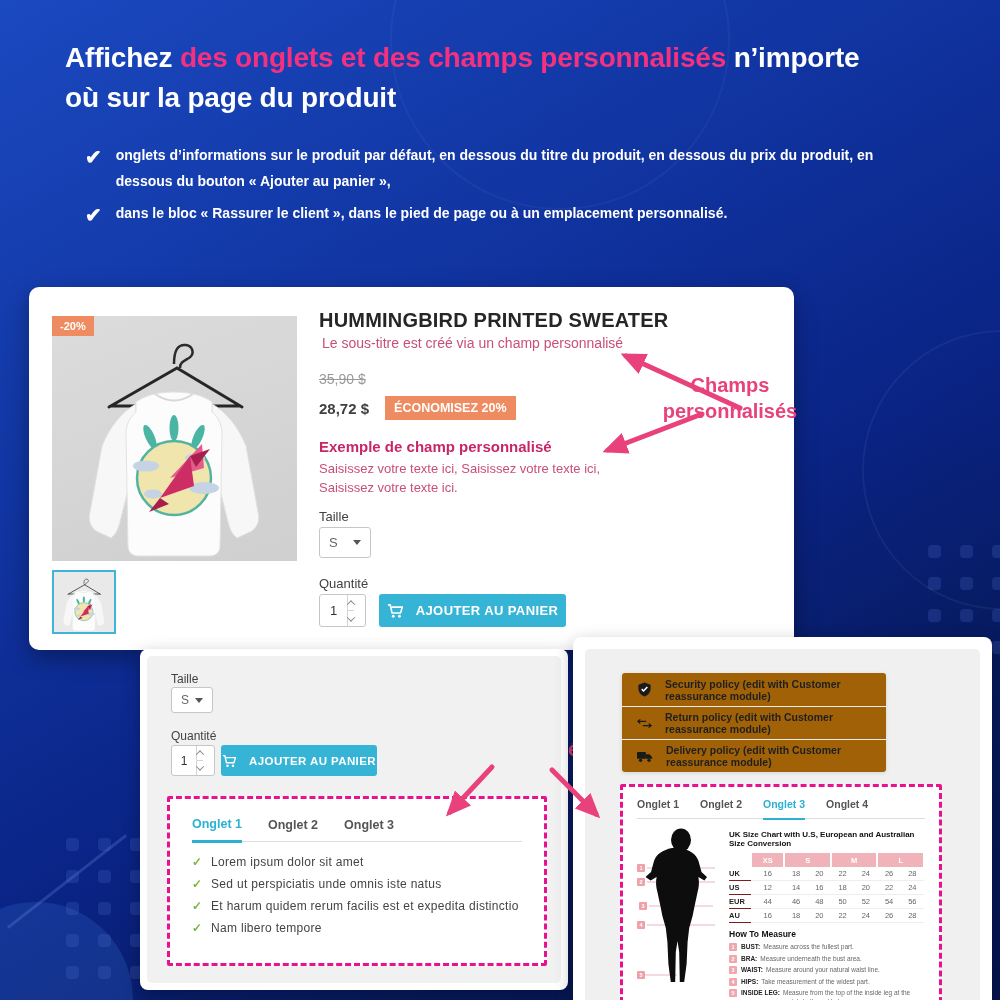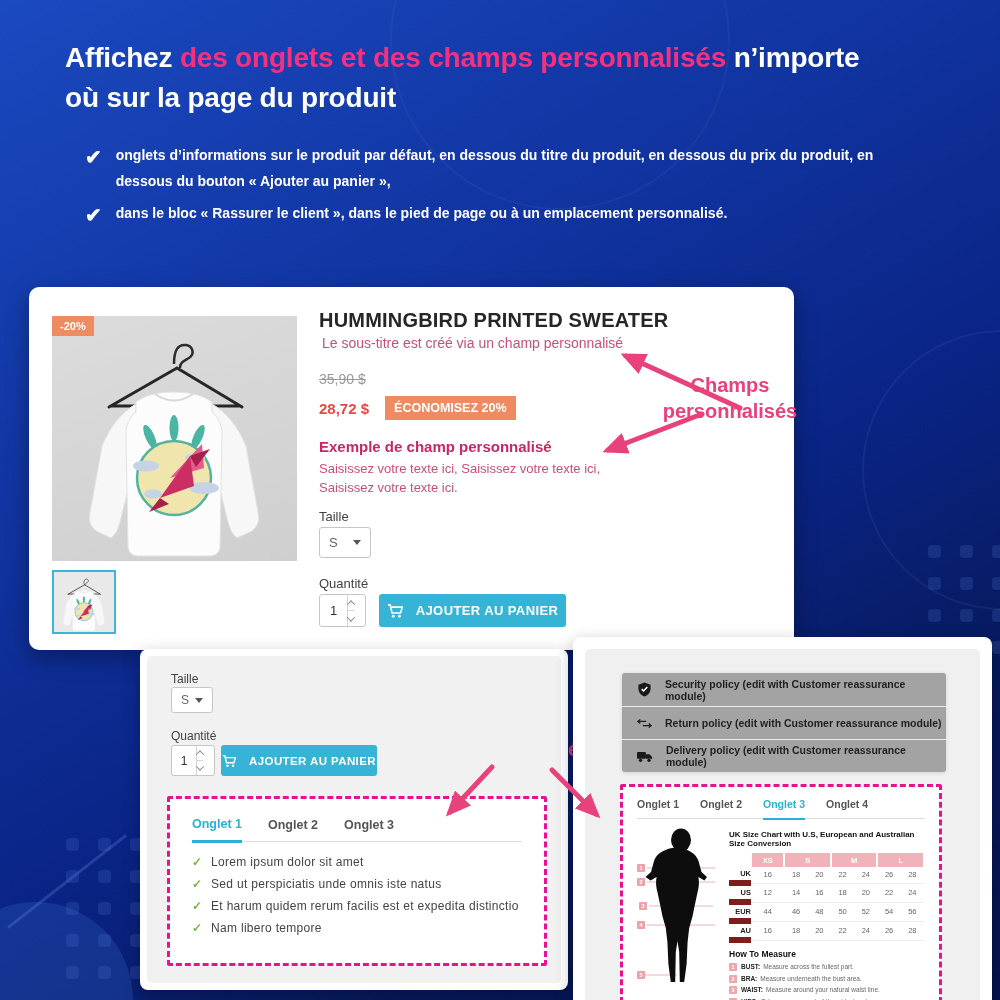--- a/index.html
+++ b/index.html
@@ -29,21 +29,21 @@
   .card{position:absolute;left:29px;top:287px;width:765px;height:363px;background:#fff;border-radius:10px;
     box-shadow:0 8px 22px rgba(0,0,0,0.35);}
   .pimg{position:absolute;left:23px;top:29px;width:245px;height:245px;background:linear-gradient(160deg,#dcdcdc,#cfcfcf);overflow:hidden;}
   .pimg svg{position:absolute;left:0;top:0;}
   .disc{position:absolute;left:0;top:0;background:#ef8b60;color:#fff;font-size:11px;font-weight:bold;padding:4px 8px;}
   .thumb{position:absolute;left:23px;top:283px;width:64px;height:64px;border:2px solid #3cb5d6;background:#e9e9e9;overflow:hidden;}
   .p-title{position:absolute;left:290px;top:22px;font-size:20px;font-weight:bold;color:#262626;letter-spacing:0.2px;}
   .p-sub{position:absolute;left:293px;top:48px;font-size:14px;color:#c94f78;}
   .p-old{position:absolute;left:290px;top:84px;font-size:14px;color:#999;text-decoration:line-through;}
   .p-pricerow{position:absolute;left:290px;top:109px;display:flex;align-items:center;}
-  .p-price{font-size:15px;font-weight:bold;color:#ef4444;}
+  .p-price{font-size:15px;font-weight:bold;color:#404040;}
   .p-save{margin-left:16px;background:#ef8b60;color:#fff;font-size:12.5px;font-weight:bold;padding:5px 9px;}
   .p-cf-title{position:absolute;left:290px;top:151px;font-size:15px;font-weight:bold;color:#c72767;}
   .p-cf-text{position:absolute;left:290px;top:172px;font-size:13px;line-height:19px;color:#c94f78;}
   .lbl{font-size:13px;color:#414141;}
   .p-size-lbl{position:absolute;left:290px;top:222px;}
   .select{display:flex;align-items:center;justify-content:space-between;background:#fff;border:1px solid #c6c6c6;border-radius:3px;padding:0 9px;}
   .select .val{font-size:13px;color:#666;}
   .caret{width:0;height:0;border-left:4px solid transparent;border-right:4px solid transparent;border-top:5px solid #555;}
   .p-select{position:absolute;left:290px;top:240px;width:52px;height:31px;}
   .p-qty-lbl{position:absolute;left:290px;top:289px;}
@@ -83,35 +83,35 @@
   .pl-dashed{left:20px;top:140px;width:380px;height:170px;padding:18px 22px 0 22px;}
   .tabs{display:flex;align-items:flex-end;border-bottom:1px solid #ddd;}
   .tab{color:#555;font-weight:600;padding-bottom:9px;margin-right:26px;}
   .tab.active{color:#29b2d4;font-weight:bold;border-bottom:3px solid #29b2d4;margin-bottom:-2px;}
   .pl-tabs .tab{font-size:12.5px;}
   .checklist{margin-top:13px;}
   .checklist .row{display:flex;align-items:center;margin-bottom:8px;}
   .checklist .ck{color:#7cb342;font-size:12px;font-weight:bold;margin-right:9px;}
   .checklist .it{font-size:12px;color:#444;letter-spacing:0.3px;}
   
-  .policies{position:absolute;left:37px;top:24px;width:324px;background:#a3a3a3;border-radius:3px;box-shadow:0 1px 4px rgba(0,0,0,0.12);}
+  .policies{position:absolute;left:37px;top:24px;width:264px;background:#a16207;border-radius:3px;box-shadow:0 1px 4px rgba(0,0,0,0.12);}
   .policy{display:flex;align-items:center;height:33px;padding-left:15px;}
   .policy + .policy{border-top:1px solid #ececec;}
   .policy svg{flex:0 0 auto;margin-right:13px;}
   .policy .ptxt{font-size:10.5px;font-weight:bold;color:#1f1f1f;}
   .pr-dashed{left:35px;top:135px;width:322px;height:228px;padding:11px 14px 0 14px;}
   .pr-tabs .tab{font-size:10.5px;margin-right:21px;padding-bottom:8px;}
   .pr-tabs .tab.active{border-bottom-width:2.5px;}
   .chartwrap{display:flex;margin-top:9px;}
   .sil{flex:0 0 auto;}
   .chartcol{flex:1;padding-left:4px;}
   .sc-title{font-size:8px;font-weight:bold;color:#111;margin:2px 0 3px 0;}
   table.sizes{width:100%;border-collapse:collapse;}
   table.sizes td{font-size:7.5px;color:#666;text-align:center;padding:2px 0;border-bottom:1px solid #eee;}
-  table.sizes td.rl{font-weight:bold;color:#222;text-align:right;width:22px;border-bottom:6px solid #7f1d1d;}
+  table.sizes td.rl{font-weight:bold;color:#222;text-align:left;width:22px;border-bottom:1px solid #7f1d1d;}
   table.sizes tr.hdr td{border-bottom:none;}
   table.sizes td.szh{background:#f0b3b9;color:#fff;font-weight:bold;border:2px solid #fff;padding:2.5px 0;}
   .htm-title{font-size:8.5px;font-weight:bold;color:#111;margin:6px 0 4px 0;}
   .measure{display:flex;align-items:flex-start;margin-bottom:3px;}
   .mnum{flex:0 0 auto;width:8px;height:8px;background:#f0a6ad;border-radius:1px;color:#fff;font-size:5.5px;font-weight:bold;text-align:center;line-height:8px;margin-right:4px;}
   .mlabel{font-size:6.5px;font-weight:bold;color:#222;margin-right:3px;white-space:nowrap;}
   .mtext{font-size:6.5px;color:#666;line-height:8.5px;}
 </style>
 </head>
 <body>

